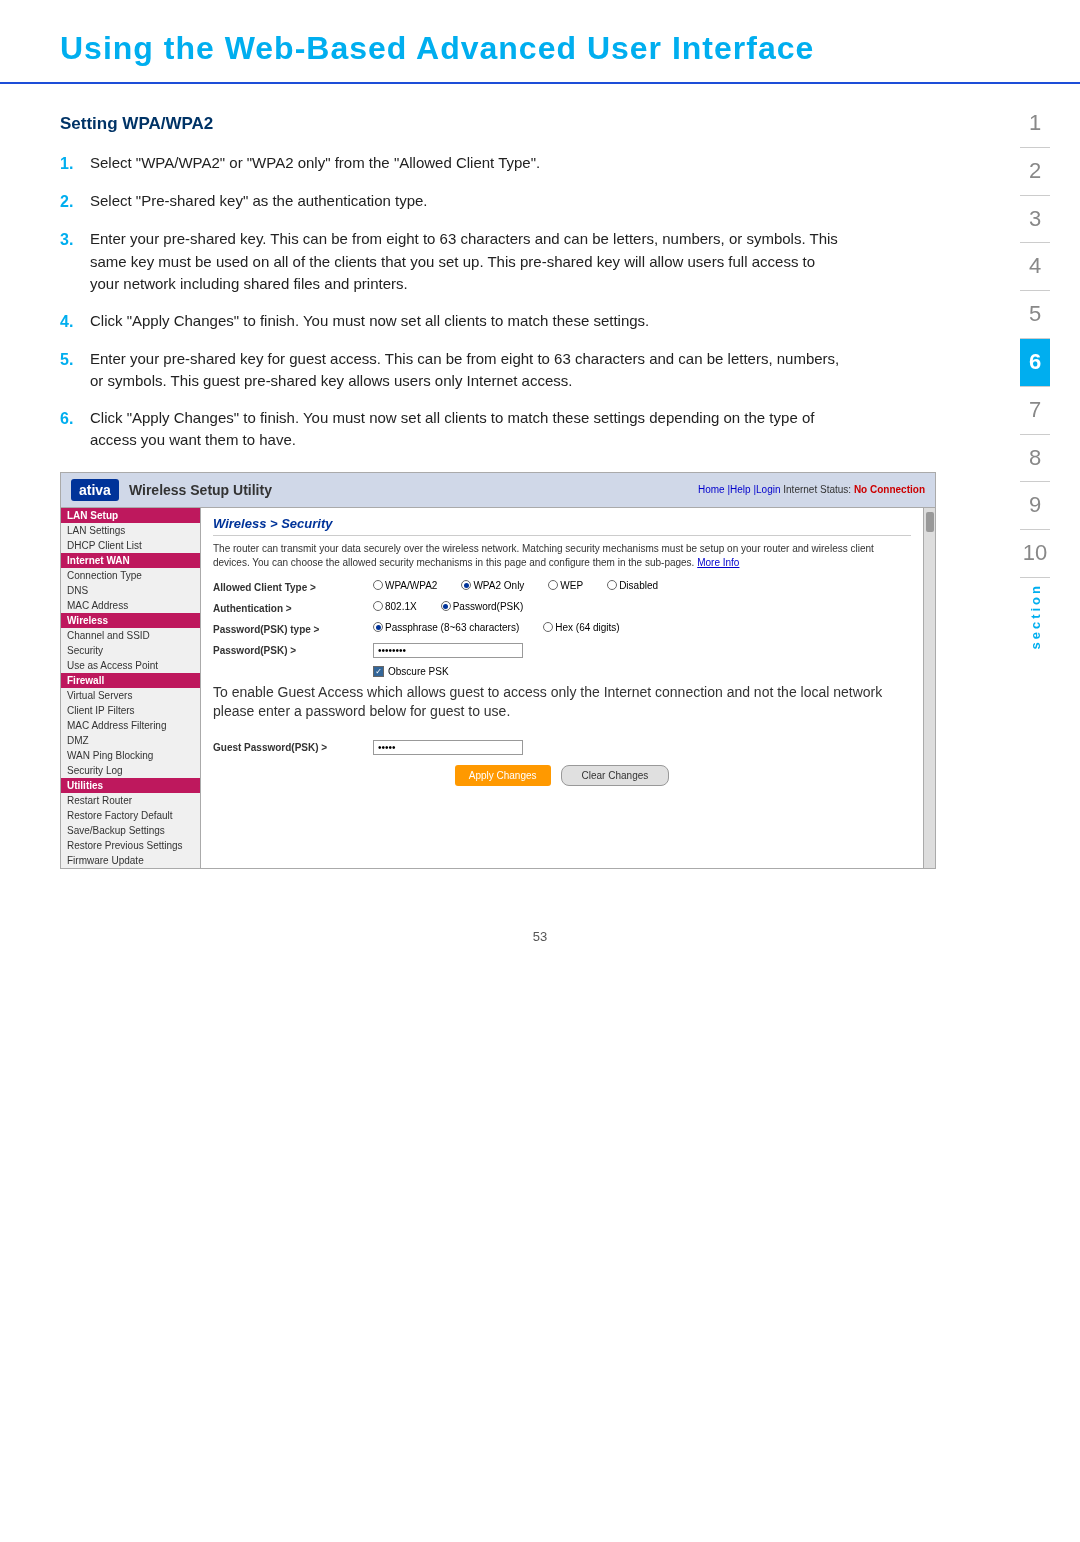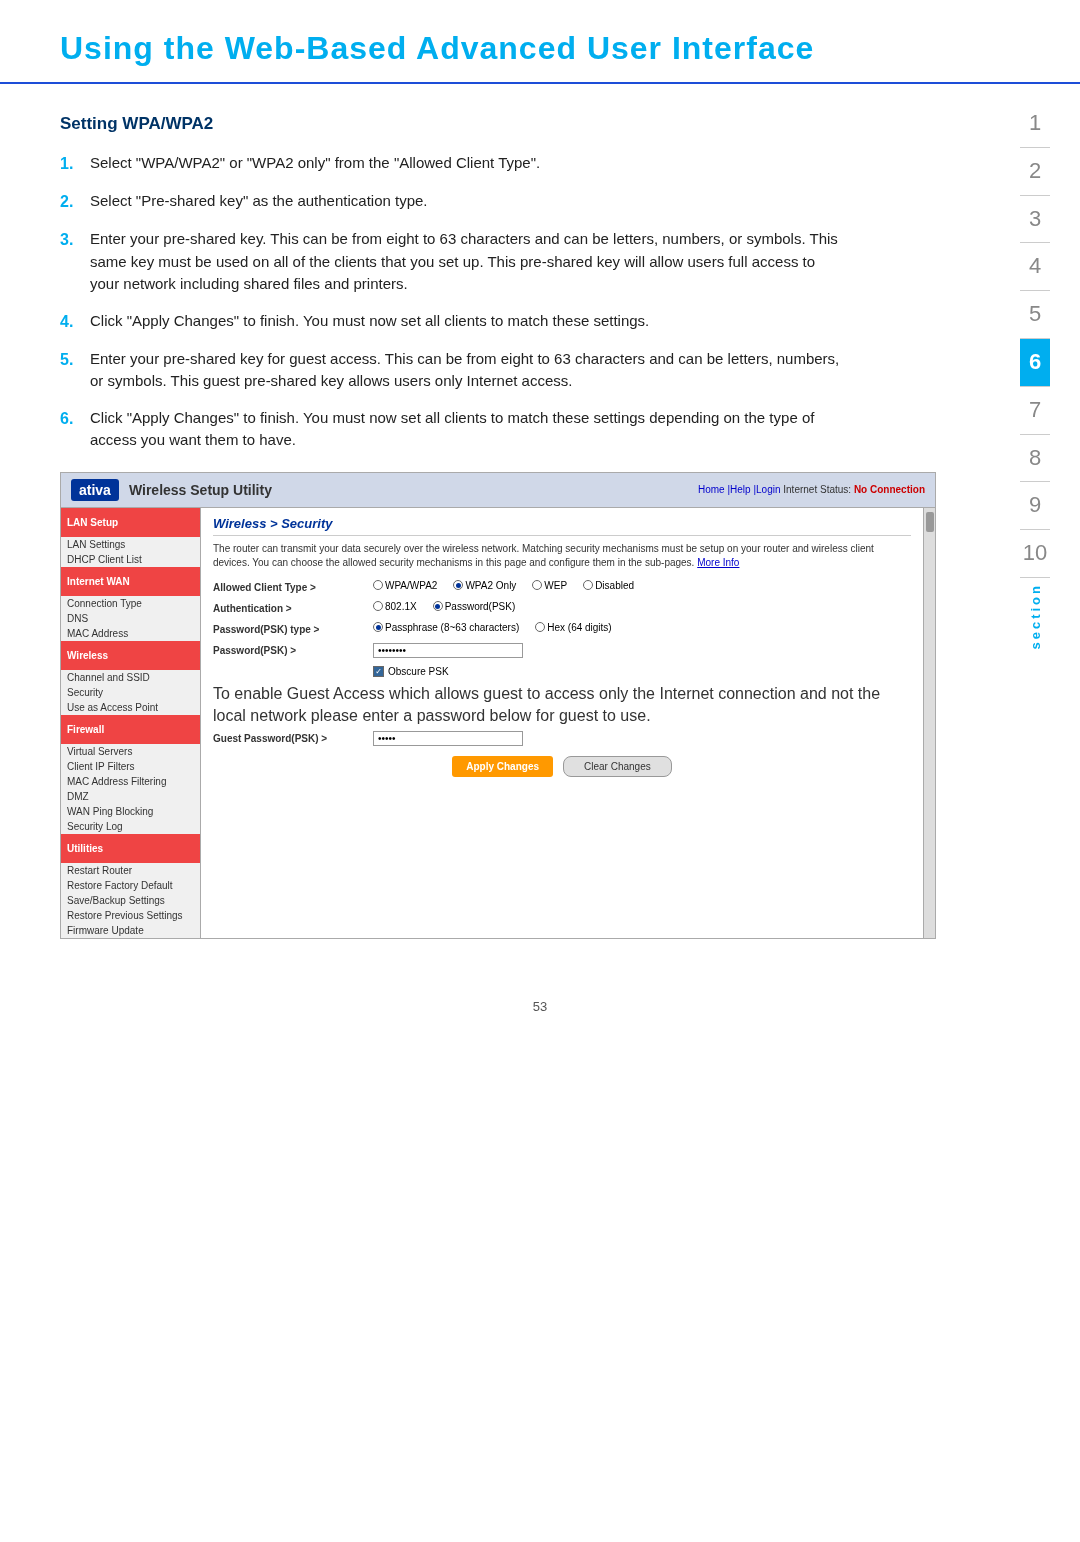--- a/index.html
+++ b/index.html
@@ -139,25 +139,25 @@
     }
 
     
     .router-sidebar {
       width: 140px;
       border-right: 1px solid #aaa;
       background: #f0f0f0;
       flex-shrink: 0;
     }
     .sidebar-group-label {
-      background: #ef4444;
+      background: #be185d;
       color: #fff;
       font-weight: bold;
       font-size: 10px;
-      padding: 9px 6px;
+      padding: 2px 6px;
     }
     .sidebar-item {
       padding: 2px 6px;
       font-size: 10px;
       color: #333;
       cursor: pointer;
     }
 
     
     .router-main {
@@ -198,21 +198,21 @@
     }
     .form-controls {
       display: flex;
       align-items: center;
       flex-wrap: wrap;
       gap: 6px;
     }
     .radio-group {
       display: flex;
       align-items: center;
-      gap: 16px;
+      gap: 24px;
     }
     .radio-option {
       display: flex;
       align-items: center;
       gap: 2px;
       font-size: 10px;
     }
     .radio-dot {
       width: 10px;
       height: 10px;
@@ -259,38 +259,38 @@
     .checkbox-box.checked {
       background: #336699;
     }
     .checkbox-box.checked::after {
       content: '✓';
       color: #fff;
       font-size: 8px;
     }
 
     .guest-access-note {
-      font-size: 16px;
-      color: #333;
-      margin-bottom: 4px;
+      font-size: 14px;
+      color: #333;
+      margin-bottom: 18px;
       line-height: 1.4;
     }
 
     .button-row {
       display: flex;
       justify-content: center;
       gap: 10px;
       margin-top: 10px;
       padding-bottom: 6px;
     }
     .btn-apply {
       background: #ff9900;
       color: #fff;
       font-size: 10px;
-      font-weight: bold;
+      font-weight: normal;
       padding: 4px 14px;
       border: none;
       border-radius: 3px;
       cursor: pointer;
     }
     .btn-clear {
       background: #e0e0e0;
       color: #333;
       font-size: 10px;
       padding: 4px 20px;

